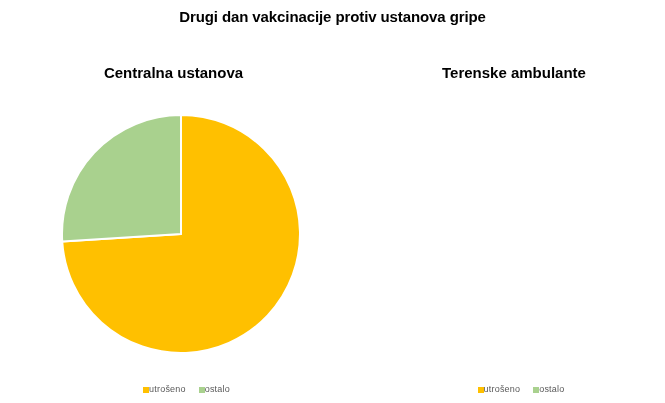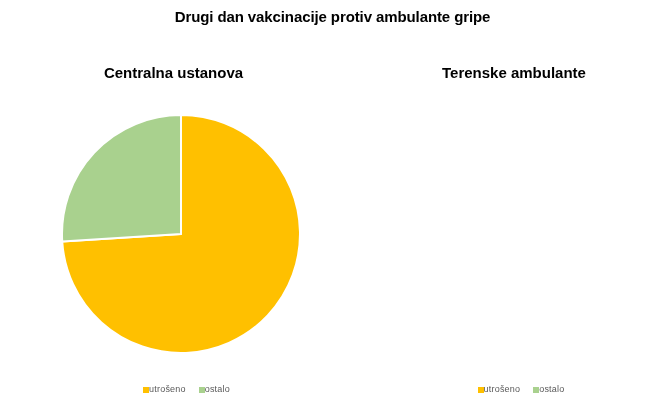--- a/index.html
+++ b/index.html
@@ -94,21 +94,21 @@
   .legend-label {
     line-height: 1;
     letter-spacing: 0.2px;
   }
 </style>
 </head>
 <body style="background: rgb(255, 255, 255);">
 
 <div id="canvas">
 
-  <div class="main-title">Drugi dan vakcinacije protiv ambulante gripe</div>
+  <div class="main-title">Drugi dan vakcinacije protiv ustanova gripe</div>
 
   <div class="panel panel-left">
     <div class="panel-title">Centralna ustanova</div>
 
     <div class="pie-wrap left">
       <svg class="pie-svg" viewBox="0 0 240 240">
         <g>
           <path id="left-slice-0" d="M 120 120 L 120.00 1.00 A 119 119 0 1 1 1.23 127.47 Z" fill="#FFC000" stroke="#FFFFFF" stroke-width="2" stroke-linejoin="round"></path>
           <path id="left-slice-1" d="M 120 120 L 1.23 127.47 A 119 119 0 0 1 120.00 1.00 Z" fill="#A9D18E" stroke="#FFFFFF" stroke-width="2" stroke-linejoin="round"></path>
         </g>

